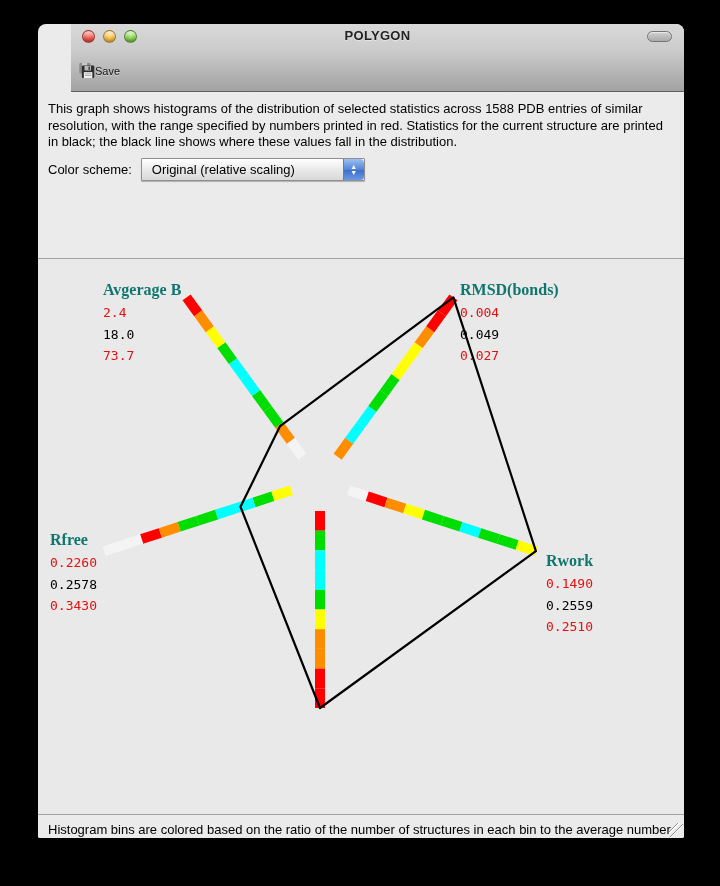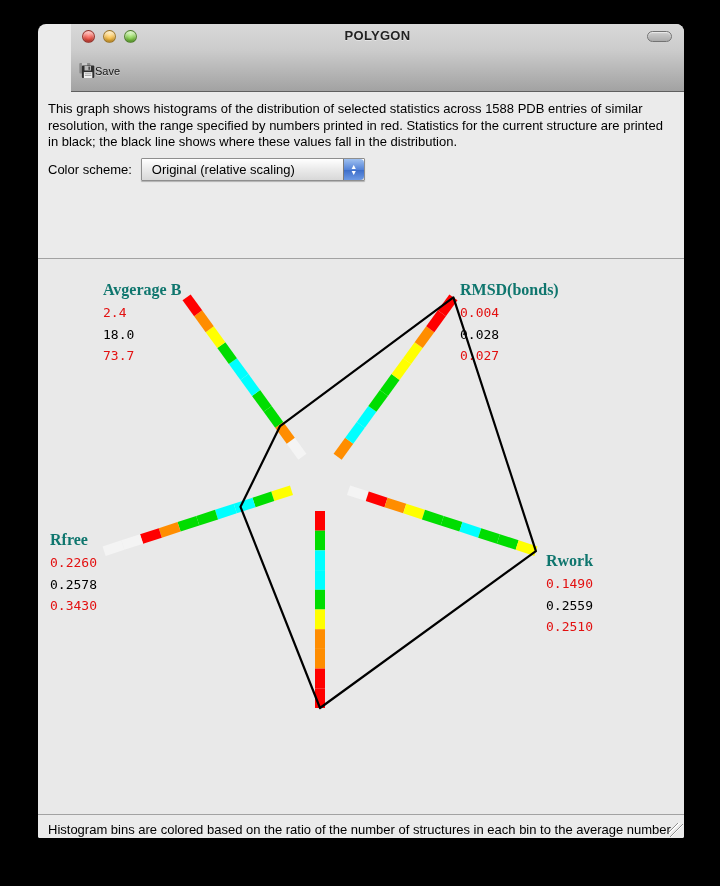--- a/index.html
+++ b/index.html
@@ -194,21 +194,21 @@
         </svg>
     <div class="axis-block" style="left: 65px; top: 22px;">
           <div class="axis-title">Avgerage B</div>
           <div class="axis-val red">2.4</div>
           <div class="axis-val black">18.0</div>
           <div class="axis-val red">73.7</div>
         </div>
         <div class="axis-block" style="left: 422px; top: 22px;">
           <div class="axis-title">RMSD(bonds)</div>
           <div class="axis-val red">0.004</div>
-          <div class="axis-val black">0.028</div>
+          <div class="axis-val black">0.049</div>
           <div class="axis-val red">0.027</div>
         </div>
         <div class="axis-block" style="left: 508px; top: 293px;">
           <div class="axis-title">Rwork</div>
           <div class="axis-val red">0.1490</div>
           <div class="axis-val black">0.2559</div>
           <div class="axis-val red">0.2510</div>
         </div>
         <div class="axis-block" style="left: 12px; top: 272px;">
           <div class="axis-title">Rfree</div>

